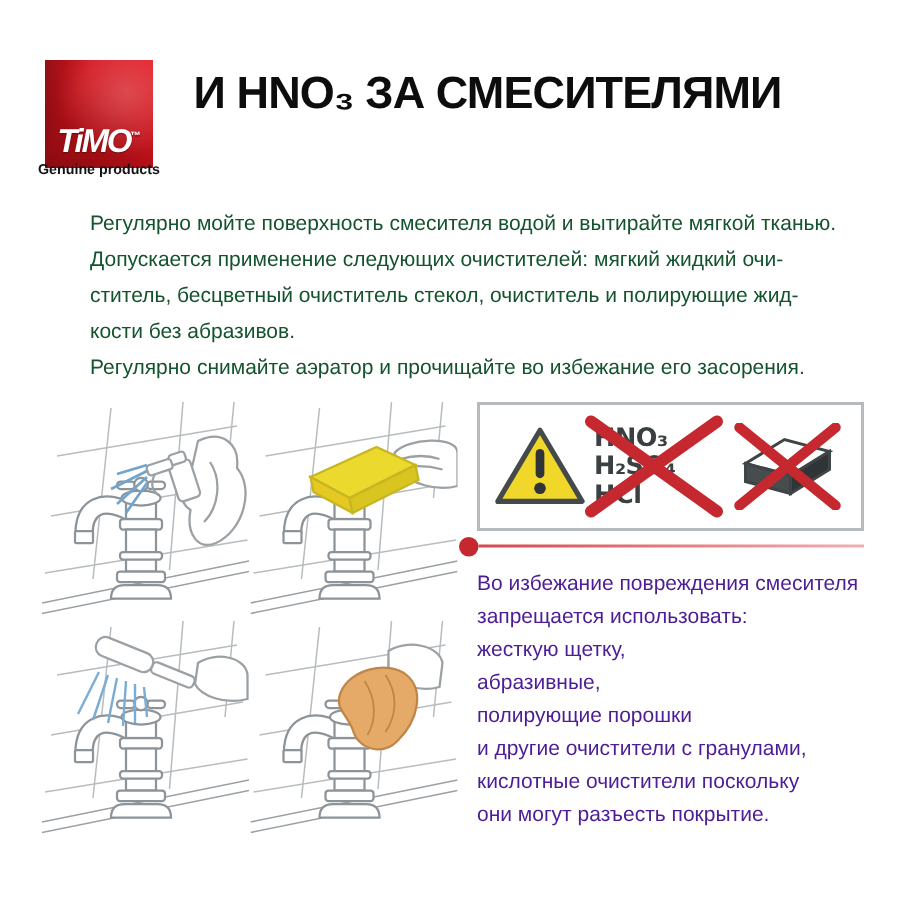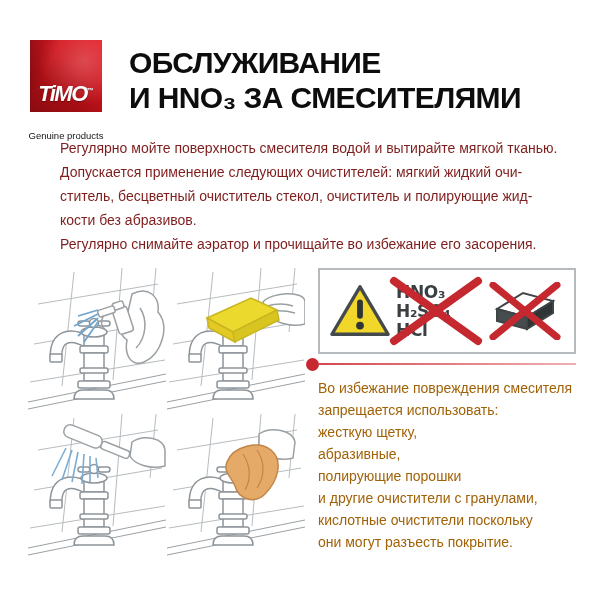--- a/index.html
+++ b/index.html
@@ -18,32 +18,32 @@
     background:radial-gradient(ellipse at 75% 30%,rgba(255,255,255,.22),rgba(255,255,255,0) 60%),
                linear-gradient(115deg,rgba(0,0,0,.25) 0%,rgba(0,0,0,0) 30%);
   }
   .logo-word{
     position:absolute;left:0;right:0;bottom:5px;text-align:center;
     color:#fff;font-weight:bold;font-style:italic;font-size:22px;letter-spacing:-1.5px;
     text-shadow:0 1px 1px rgba(0,0,0,.35);
   }
   .logo-word sup{font-size:7px;font-style:normal;letter-spacing:0;vertical-align:super;}
   .logo-tagline{
-    position:absolute;left:24px;top:130px;width:84px;text-align:center;
-    font-size:9.5px;font-weight:normal;color:#141414;
+    position:absolute;left:24px;top:108px;width:84px;text-align:center;
+    font-size:9.5px;font-weight:bold;color:#141414;
   }
   
   .title{
     position:absolute;left:129px;top:45px;width:460px;
     font-size:30px;font-weight:bold;line-height:35px;letter-spacing:-0.6px;color:#0d0d0d;
   }
   
   .intro{
     position:absolute;left:60px;top:136px;width:526px;
-    font-size:14px;line-height:24px;color:#7f1d1d;white-space:pre-line;
+    font-size:14px;line-height:24px;color:#14532d;white-space:pre-line;
   }
   
   .figures{
     position:absolute;left:28px;top:268px;width:278px;height:292px;
     display:grid;grid-template-columns:1fr 1fr;grid-template-rows:1fr 1fr;
   }
   .figures svg{width:138px;height:146px;display:block;}
   
   .warnbox{
     position:absolute;left:318px;top:268px;width:258px;height:86px;
@@ -62,21 +62,21 @@
     position:absolute;left:306px;top:358px;width:13px;height:13px;border-radius:50%;
     background:#c5282f;
   }
   .sep-line{
     position:absolute;left:319px;top:363px;width:257px;height:2px;
     background:linear-gradient(to right,#d4494f,#f0b0b3);
   }
   
   .prohibit{
     position:absolute;left:318px;top:377px;width:264px;
-    font-size:14px;line-height:22px;color:#a16207;white-space:pre-line;
+    font-size:14px;line-height:22px;color:#4c1d95;white-space:pre-line;
   }
 </style>
 </head>
 <body>
 
 <svg width="0" height="0" style="position:absolute">
   <defs>
     <g id="tiles" stroke="#b7bcbf" stroke-width="1" fill="none">
       <path d="M10 36 L130 16"></path>
       <path d="M6 76 L134 54"></path>
@@ -105,21 +105,20 @@
   </defs>
 </svg>
 
 <div class="logo-box">
   <div class="logo-sheen"></div>
   <div class="logo-word"><span>TiMO</span><sup>™</sup></div>
 </div>
 <div class="logo-tagline">Genuine products</div>
 
 <div class="title">
-  <div>ОБСЛУЖИВАНИЕ</div>
   <div>И HNO₃ ЗА СМЕСИТЕЛЯМИ</div>
 </div>
 
 <div class="intro">Регулярно мойте поверхность смесителя водой и вытирайте мягкой тканью.
 Допускается применение следующих очистителей: мягкий жидкий очи-
 ститель, бесцветный очиститель стекол, очиститель и полирующие жид-
 кости без абразивов.
 Регулярно снимайте аэратор и прочищайте во избежание его засорения.</div>
 
 <div class="figures">

